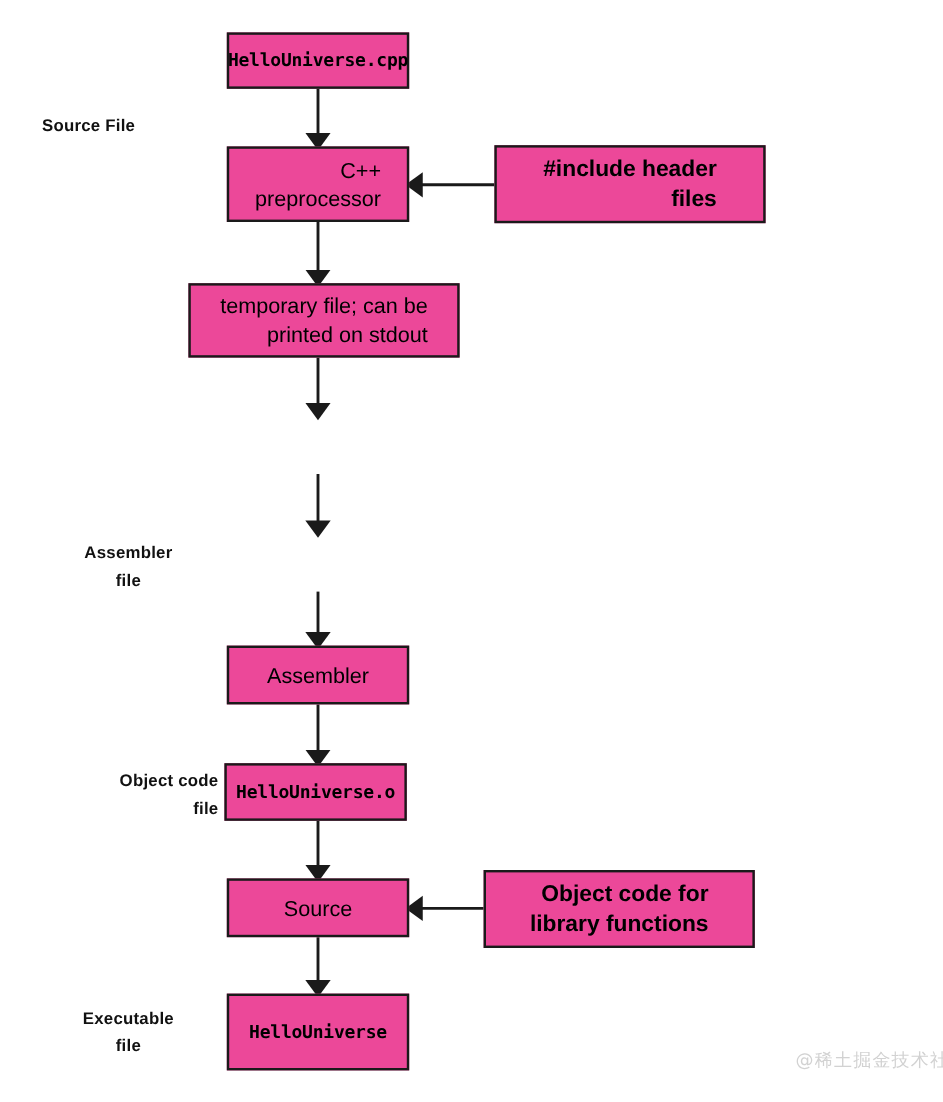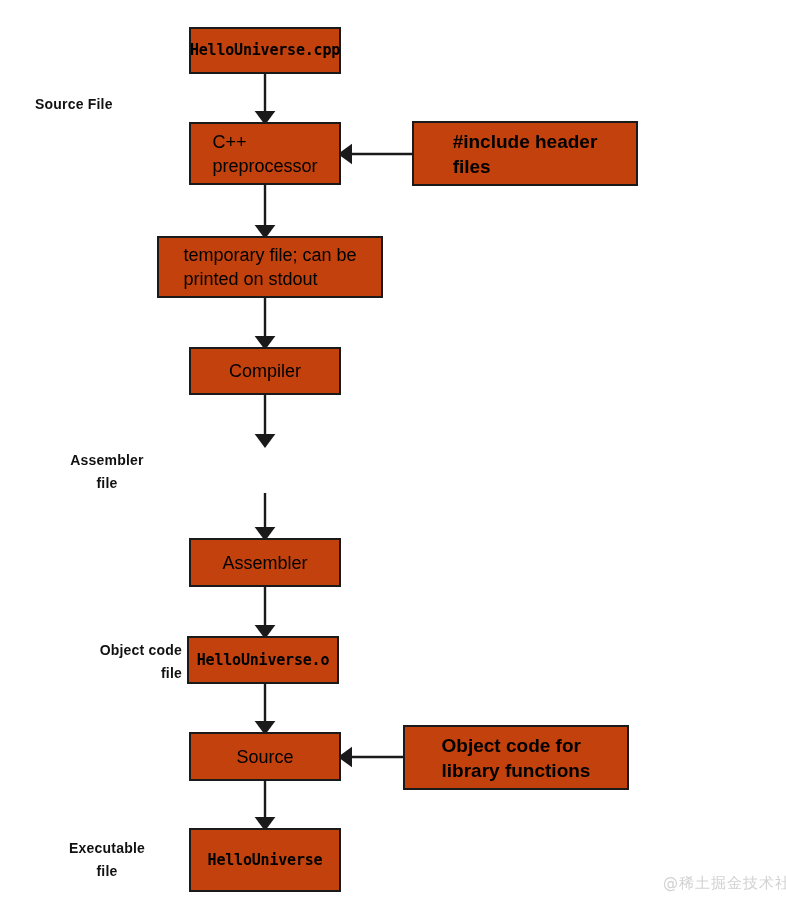--- a/index.html
+++ b/index.html
@@ -36,25 +36,25 @@
     white-space: pre-line;
   }
   .side-label.left-align { text-align: left; }
   .side-label.center-align { text-align: center; }
 
   
   .node {
     position: absolute;
     box-sizing: border-box;
     border: 2.5px solid #1a1a1a;
-    background: #c2410c;
+    background: #ec4899;
     display: flex;
     align-items: center;
     justify-content: center;
-    text-align: left;
+    text-align: right;
     padding: 2px 6px;
   }
   .node .node-text {
     display: block;
     white-space: pre-line;
   }
   .node.mono .node-text {
     font-family: "DejaVu Sans Mono", "Liberation Mono", monospace;
     font-weight: bold;
     font-size: 15px;
@@ -140,23 +140,20 @@
   <div class="node sans" style="left:189px; top:122px; width:152px; height:63px;">
     <span class="node-text">C++
 preprocessor</span>
   </div>
 
   <div class="node sans" style="left:157px; top:236px; width:226px; height:62px;">
     <span class="node-text">temporary file; can be
 printed on stdout</span>
   </div>
 
-  <div class="node sans" style="left:189px; top:347px; width:152px; height:48px;">
-    <span class="node-text">Compiler</span>
-  </div>
 
 
   <div class="node sans" style="left:189px; top:538px; width:152px; height:49px;">
     <span class="node-text">Assembler</span>
   </div>
 
   <div class="node mono" style="left:187px; top:636px; width:152px; height:48px;">
     <span class="node-text">HelloUniverse.o</span>
   </div>
 

